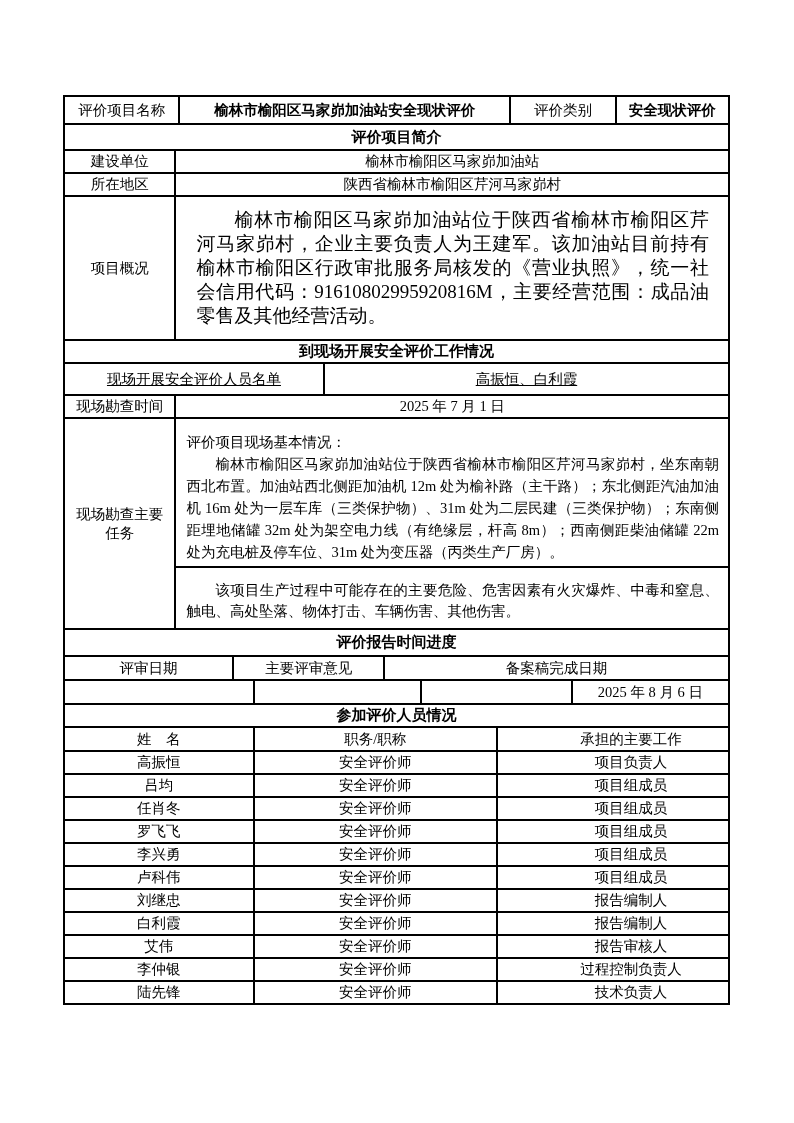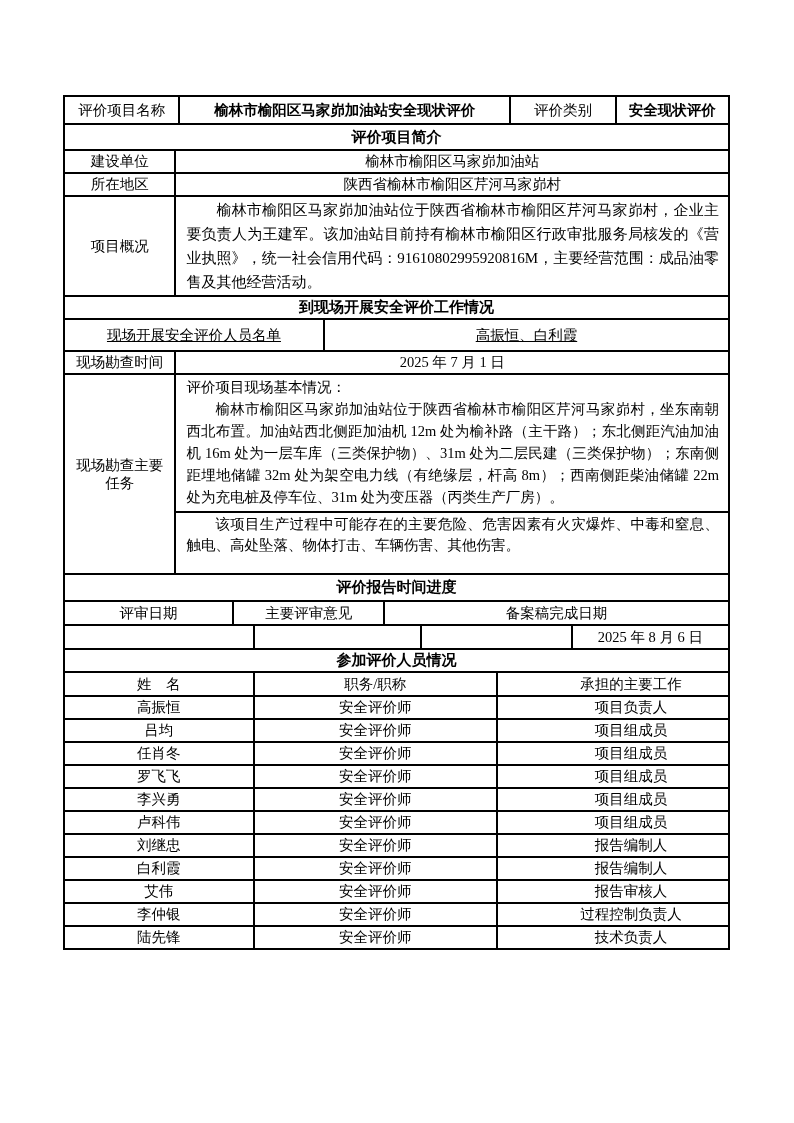--- a/index.html
+++ b/index.html
@@ -31,23 +31,23 @@
   .w-r1a{flex:0 0 17.1%;} .w-r1b{flex:0 0 49.9%;} .w-r1c{flex:0 0 15.9%;} .w-r1d{flex:1;}
   .w-lab{flex:0 0 16.5%;} .w-val{flex:1;}
   .w-staff1{flex:0 0 38.9%;} .w-staff2{flex:1;}
   .w-s4a{flex:0 0 28.3%;} .w-s4b{flex:0 0 25.2%;} .w-s4c{flex:0 0 22.8%;} .w-s4d{flex:1;}
   .w-p1{flex:0 0 28.3%;} .w-p2{flex:0 0 36.7%;} .w-p3{flex:1;padding-left:40px;}
   
   .para{
     display:block;text-align:justify;align-items:flex-start;
     padding:1px 9px 1px 10px;
   }
-  .para p{margin:0;font-size:15px;line-height:24px;text-indent:2em;}
+  .para p{margin:10px;font-size:19px;line-height:24px;text-indent:2em;}
   .task-sub{display:flex;flex-direction:column;flex:1;border-left:2px solid #000;box-sizing:border-box;}
-  .task-cell{display:block;text-align:justify;padding:1px 9px 3px 10px;box-sizing:border-box;}
+  .task-cell{display:block;text-align:justify;padding:12px 9px 3px 10px;box-sizing:border-box;}
   .task-cell.first{min-height:130px;}
   .task-cell.second{min-height:62px;border-top:2px solid #000;}
   .task-cell p{margin:0;font-size:14.5px;line-height:22px;}
   .task-cell.second p{line-height:21px;}
   .p-title{text-indent:0;}
   .p-body{text-indent:2em;}
   .ov{min-height:72px;}
 </style>
 </head>
 <body>

